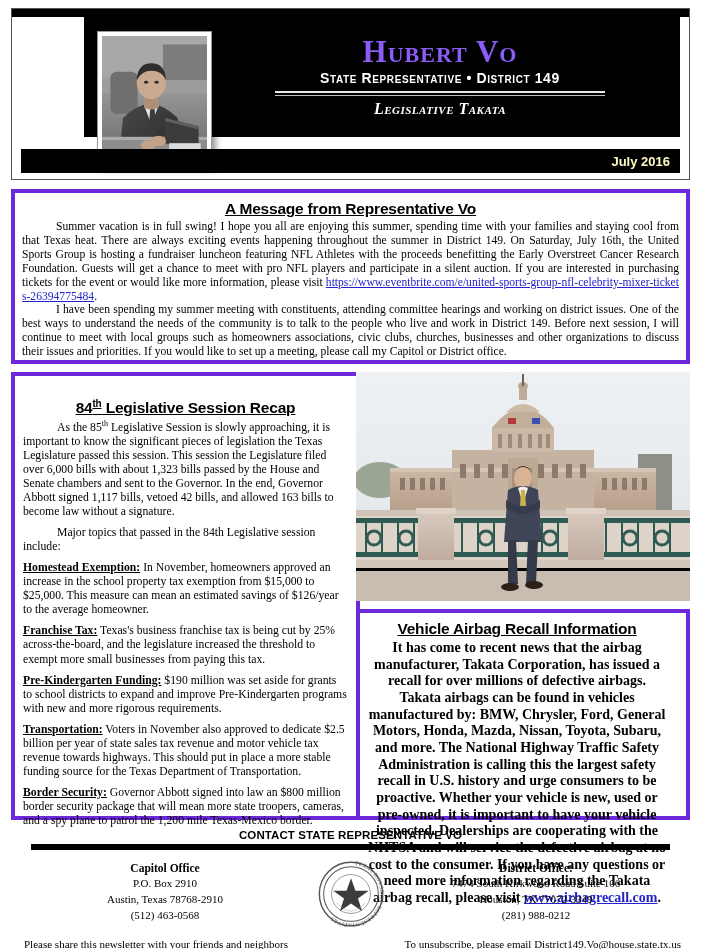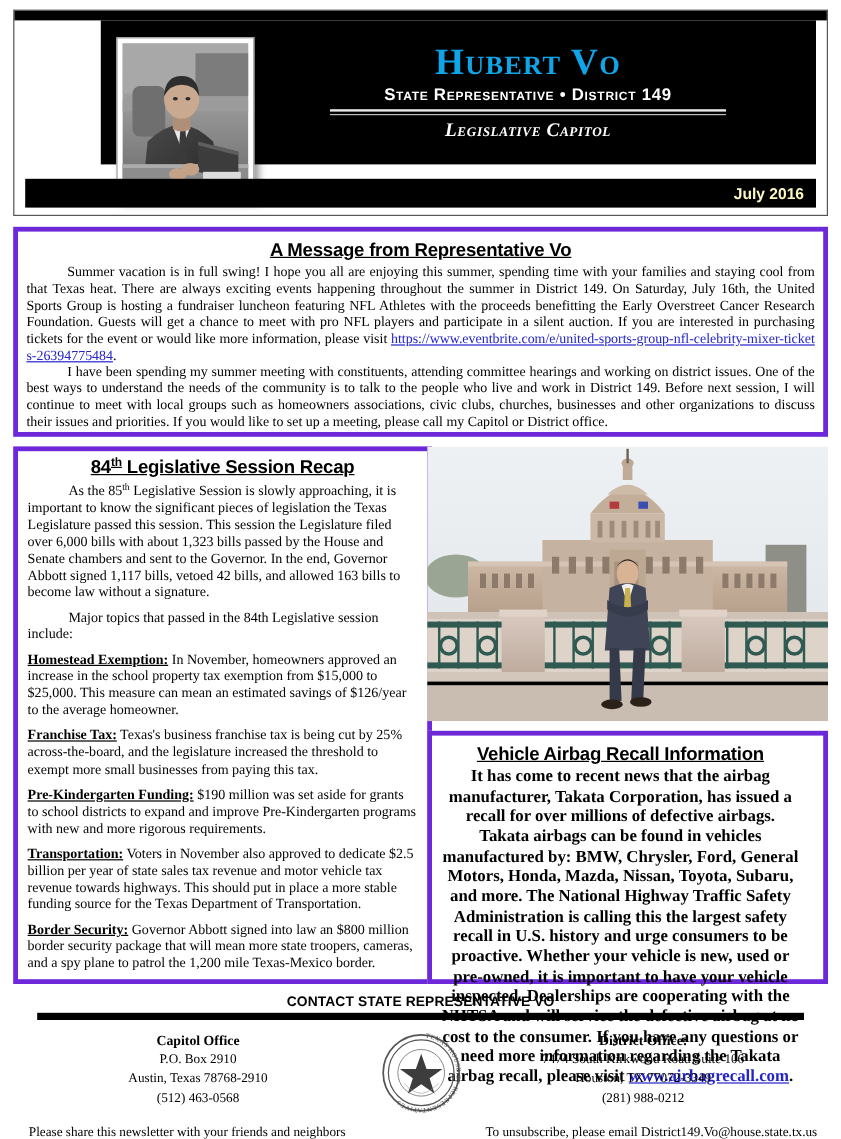--- a/index.html
+++ b/index.html
@@ -50,21 +50,21 @@
     left: 130px;
     right: 14px;
     top: 0;
     bottom: 0;
     display: flex;
     flex-direction: column;
     align-items: center;
     justify-content: center;
   }
   .banner-name {
-    color: #0ea5e9;
+    color: #8b5cf6;
     font-family: "Liberation Serif", serif;
     font-weight: bold;
     font-size: 31px;
     letter-spacing: 1px;
     font-variant: small-caps;
     line-height: 1.05;
     white-space: nowrap;
   }
   .banner-sub {
     color: #ffffff;
@@ -182,21 +182,21 @@
     position: relative;
     margin: 8px 5px 0 5px;
     height: 450px;
   }
   .col-left {
     position: absolute;
     left: 0;
     top: 0;
     width: 349px;
     height: 448px;
-    padding: 0 8px 4px 8px;
+    padding: 18px 8px 4px 8px;
   }
   .col-right {
     position: absolute;
     right: 0;
     top: 0;
     width: 334px;
     height: 448px;
   }
   .capitol-photo {
     width: 334px;
@@ -292,21 +292,21 @@
 <div class="page">
 
   <div class="masthead">
     <div class="masthead-topbar"></div>
 
     <div class="masthead-banner">
       <div class="banner-inner">
         <div class="banner-name">Hubert Vo</div>
         <div class="banner-sub">State Representative • District 149</div>
         <div class="banner-rule"></div>
-        <div class="banner-tag">Legislative Capitol</div>
+        <div class="banner-tag">Legislative Takata</div>
       </div>
     </div>
 
     <div class="portrait-wrap">
       <svg class="portrait" viewBox="0 0 100 118" preserveAspectRatio="none">
         <defs>
           <linearGradient id="bgGrad" x1="0" y1="0" x2="0" y2="1">
             <stop offset="0%" stop-color="#b9b9b9"></stop>
             <stop offset="55%" stop-color="#8e8e8e"></stop>
             <stop offset="100%" stop-color="#6b6b6b"></stop>

